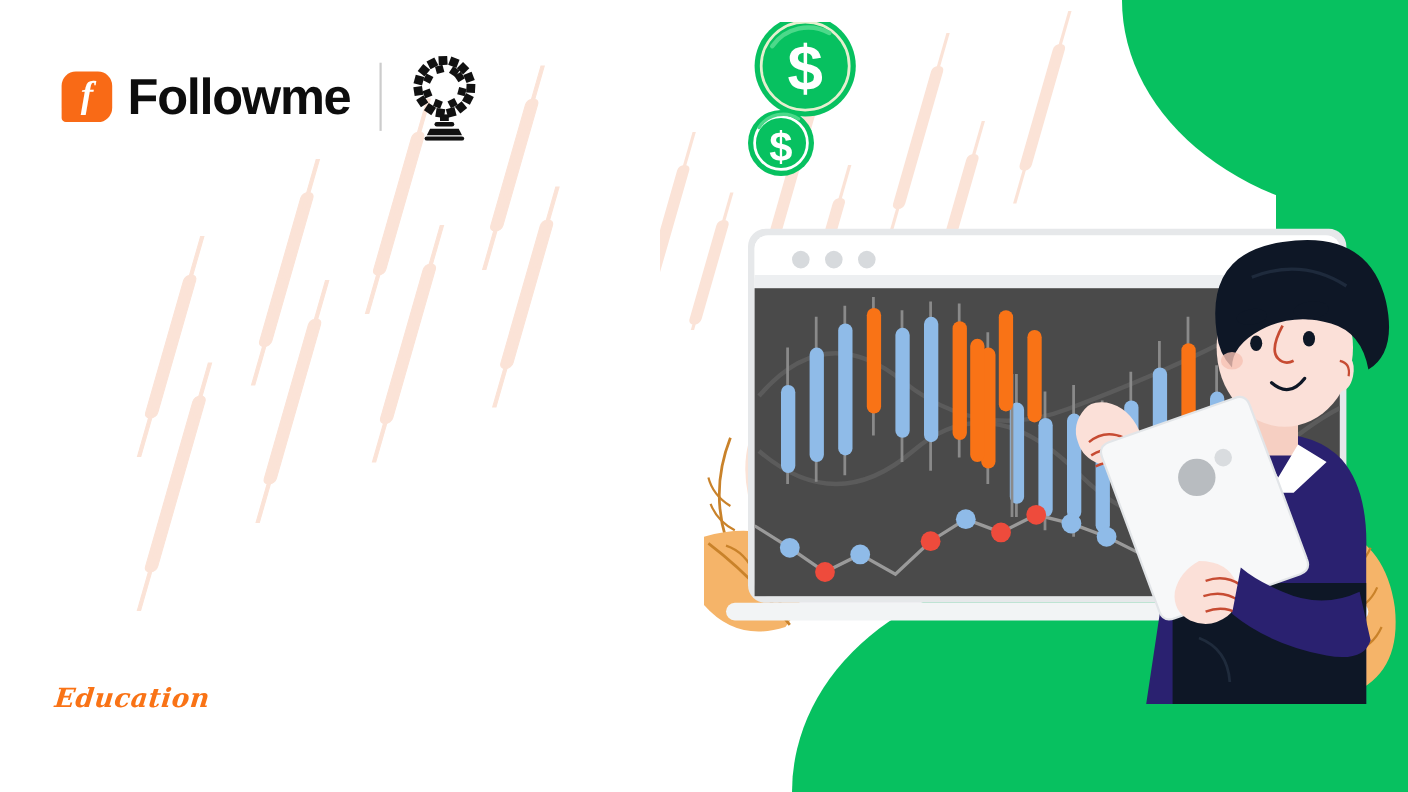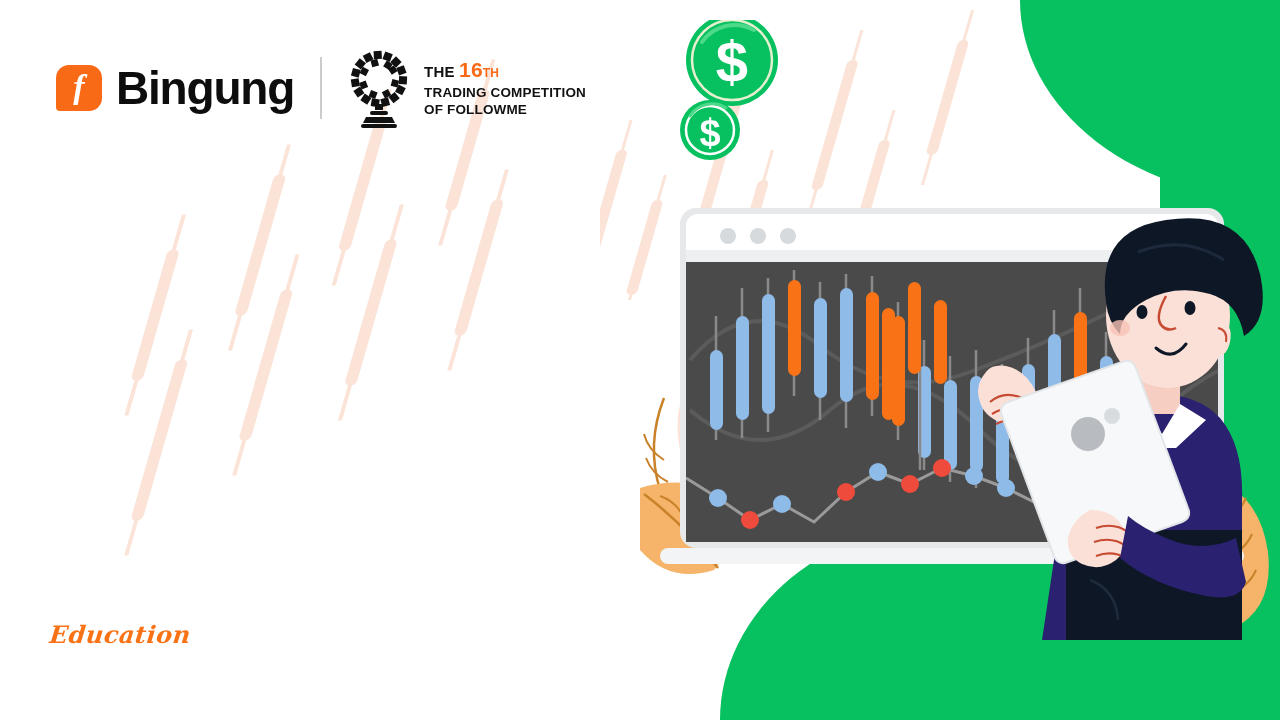--- a/index.html
+++ b/index.html
@@ -142,21 +142,21 @@
       </g>
     </g>
   </svg>
 
   <div class="header">
 
     <div class="brand">
       <div class="brand-mark">
         <span class="f">f</span>
       </div>
-      <div class="brand-word">Bingung</div>
+      <div class="brand-word">Followme</div>
     </div>
 
     <div class="divider-v"></div>
 
     <div class="comp">
       <svg width="62" height="80" viewBox="0 0 62 80">
         <g fill="#111111">
 
           <g transform="translate(31,31)">
             <g transform="rotate(0)">
@@ -230,28 +230,20 @@
                 <rect x="-3.5" y="-20" width="7" height="7" transform="rotate(45)"></rect>
               </g>
           </g>
 
           <rect x="27" y="56" width="8" height="6"></rect>
           <rect x="22" y="63" width="18" height="4" rx="2"></rect>
           <path d="M18 69 L44 69 L47 75 L15 75 Z"></path>
           <rect x="13" y="76" width="36" height="4" rx="2"></rect>
         </g>
       </svg>
-      <div class="comp-text">
-        <div class="comp-l1">
-          <span>THE</span>
-          <span class="num">16</span><span class="th">TH</span>
-        </div>
-        <div class="comp-l2">TRADING COMPETITION</div>
-        <div class="comp-l3">OF FOLLOWME</div>
-      </div>
     </div>
   </div>
 
 
   <div class="category">Education</div>
 
   <svg class="illo" viewBox="0 0 660 700">
 
     <g>
       <path d="M60 430 q-8 -40 10 -70 q22 26 14 70 q-6 20 -14 24 z" fill="#FBE3D7"></path>

